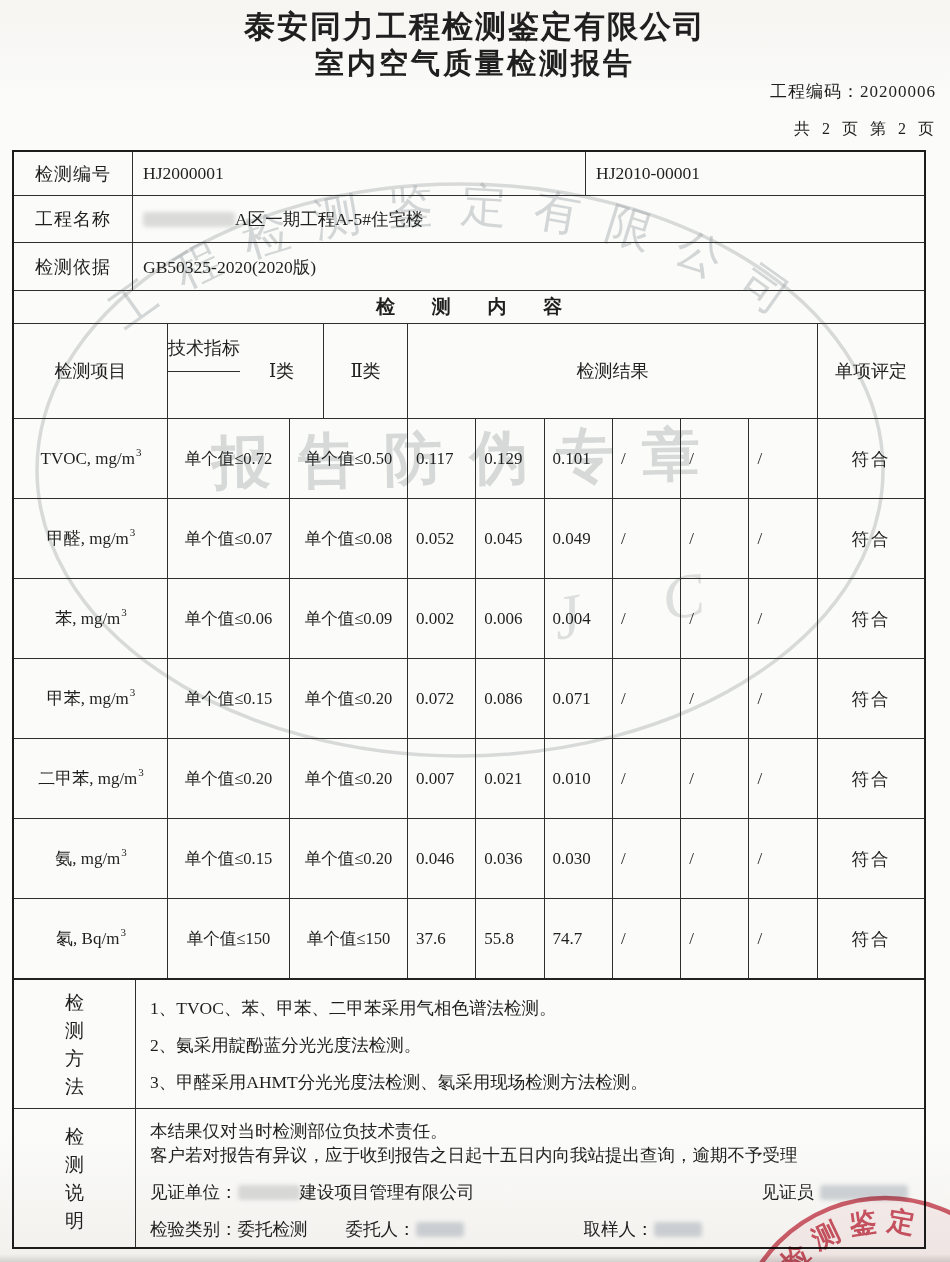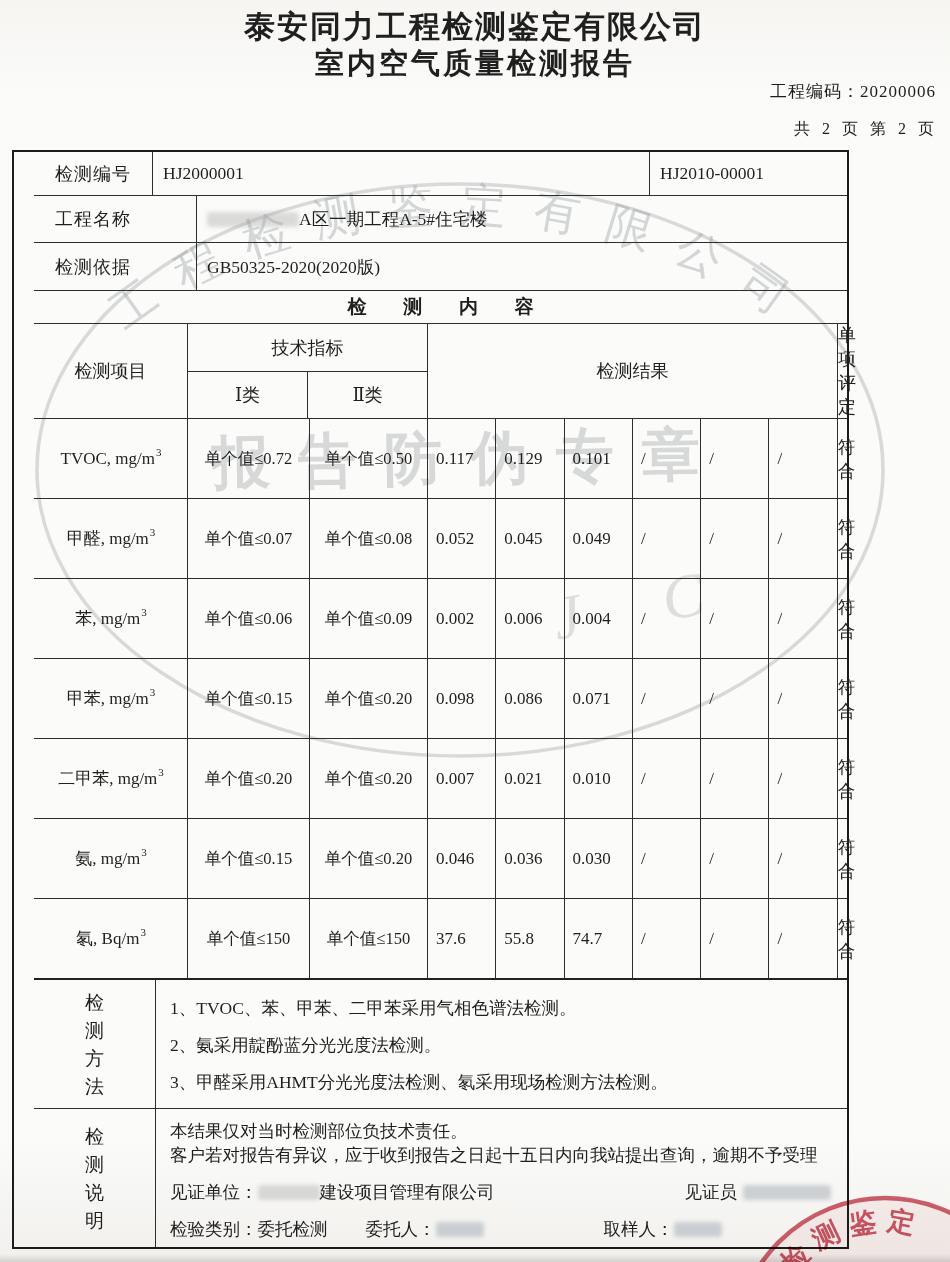--- a/index.html
+++ b/index.html
@@ -29,51 +29,51 @@
     position:absolute;left:552px;top:568px;z-index:1;white-space:nowrap;
     font-size:62px;letter-spacing:34px;color:#a6abae;opacity:.35;font-style:italic;
     transform:rotate(-10deg);
   }
 
   
   .stamp-svg{position:absolute;left:700px;top:1168px;width:250px;height:94px;z-index:6;mix-blend-mode:multiply;}
 
   
   .doc-table{
-    position:absolute;left:12px;top:150px;width:837px;z-index:2;
-    border:2.5px solid #1c1c1c;box-sizing:border-box;background:transparent;padding-left:20px;
+    position:absolute;left:12px;top:150px;width:914px;z-index:2;
+    border:2.5px solid #1c1c1c;box-sizing:border-box;background:transparent;
   }
   .band{display:flex;border-top:1.6px solid #2e2e2e;box-sizing:border-box;align-items:stretch;}
   .band:first-child{border-top:none;}
   .band.thick{border-top:2.2px solid #222;}
   .cell{
     border-left:1.6px solid #2e2e2e;box-sizing:border-box;
     display:flex;align-items:center;justify-content:center;
     font-size:17.5px;background:transparent;
   }
   .cell:first-child{border-left:none;}
   .cell.left{justify-content:flex-start;padding-left:10px;}
 
   
   .r-info1{height:43px;}
   .r-info2{height:47px;}
   .r-info3{height:48px;}
   .w-lab{width:118px;flex:none;font-size:18px;letter-spacing:1px;}
   .w-val1{width:453px;flex:none;}
   .w-lab2{width:124px;flex:none;font-size:18px;}
-  .w-rest{flex:1;margin-left:44px;}
+  .w-rest{flex:1;}
 
   
   .r-section{height:33px;}
   .section-cell{flex:1;font-size:19px;font-weight:600;letter-spacing:16px;justify-content:center;padding-left:16px;}
 
   
   .r-head{height:95px;}
   .col-item{width:153px;flex:none;font-size:18px;}
-  .tech-group{width:240px;flex:none;display:flex;flex-direction:column;border-left:1.6px solid #2e2e2e;box-sizing:border-box;}
+  .tech-group{width:240px;flex:none;display:flex;flex-direction:row;border-left:1.6px solid #2e2e2e;box-sizing:border-box;}
   .tech-top{height:48px;display:flex;align-items:center;justify-content:center;font-size:18px;border-bottom:1.6px solid #2e2e2e;box-sizing:border-box;}
   .tech-bottom{flex:1;display:flex;}
   .tech-bottom .sub{flex:1;display:flex;align-items:center;justify-content:center;font-size:18px;border-left:1.6px solid #2e2e2e;box-sizing:border-box;}
   .tech-bottom .sub:first-child{border-left:none;}
   .col-results{width:410px;flex:none;font-size:18px;}
   .col-eval{flex:1;font-size:18px;}
 
   
   .trow{height:80px;}
   .c-item{width:153px;flex:none;font-size:17px;}
@@ -208,21 +208,21 @@
       <div class="cell c-eval">符合</div>
     </div>
 
     <div class="band trow">
       <div class="cell c-item">
           <span>甲苯, mg/m</span>
           <sup class="u3">3</sup>
         </div>
       <div class="cell c-std">单个值≤0.15</div>
       <div class="cell c-std2">单个值≤0.20</div>
-      <div class="cell c-r">0.098</div>
+      <div class="cell c-r">0.072</div>
       <div class="cell c-r">0.086</div>
       <div class="cell c-r">0.071</div>
       <div class="cell c-r">/</div>
       <div class="cell c-r">/</div>
       <div class="cell c-r">/</div>
       <div class="cell c-eval">符合</div>
     </div>
 
     <div class="band trow">
       <div class="cell c-item">

